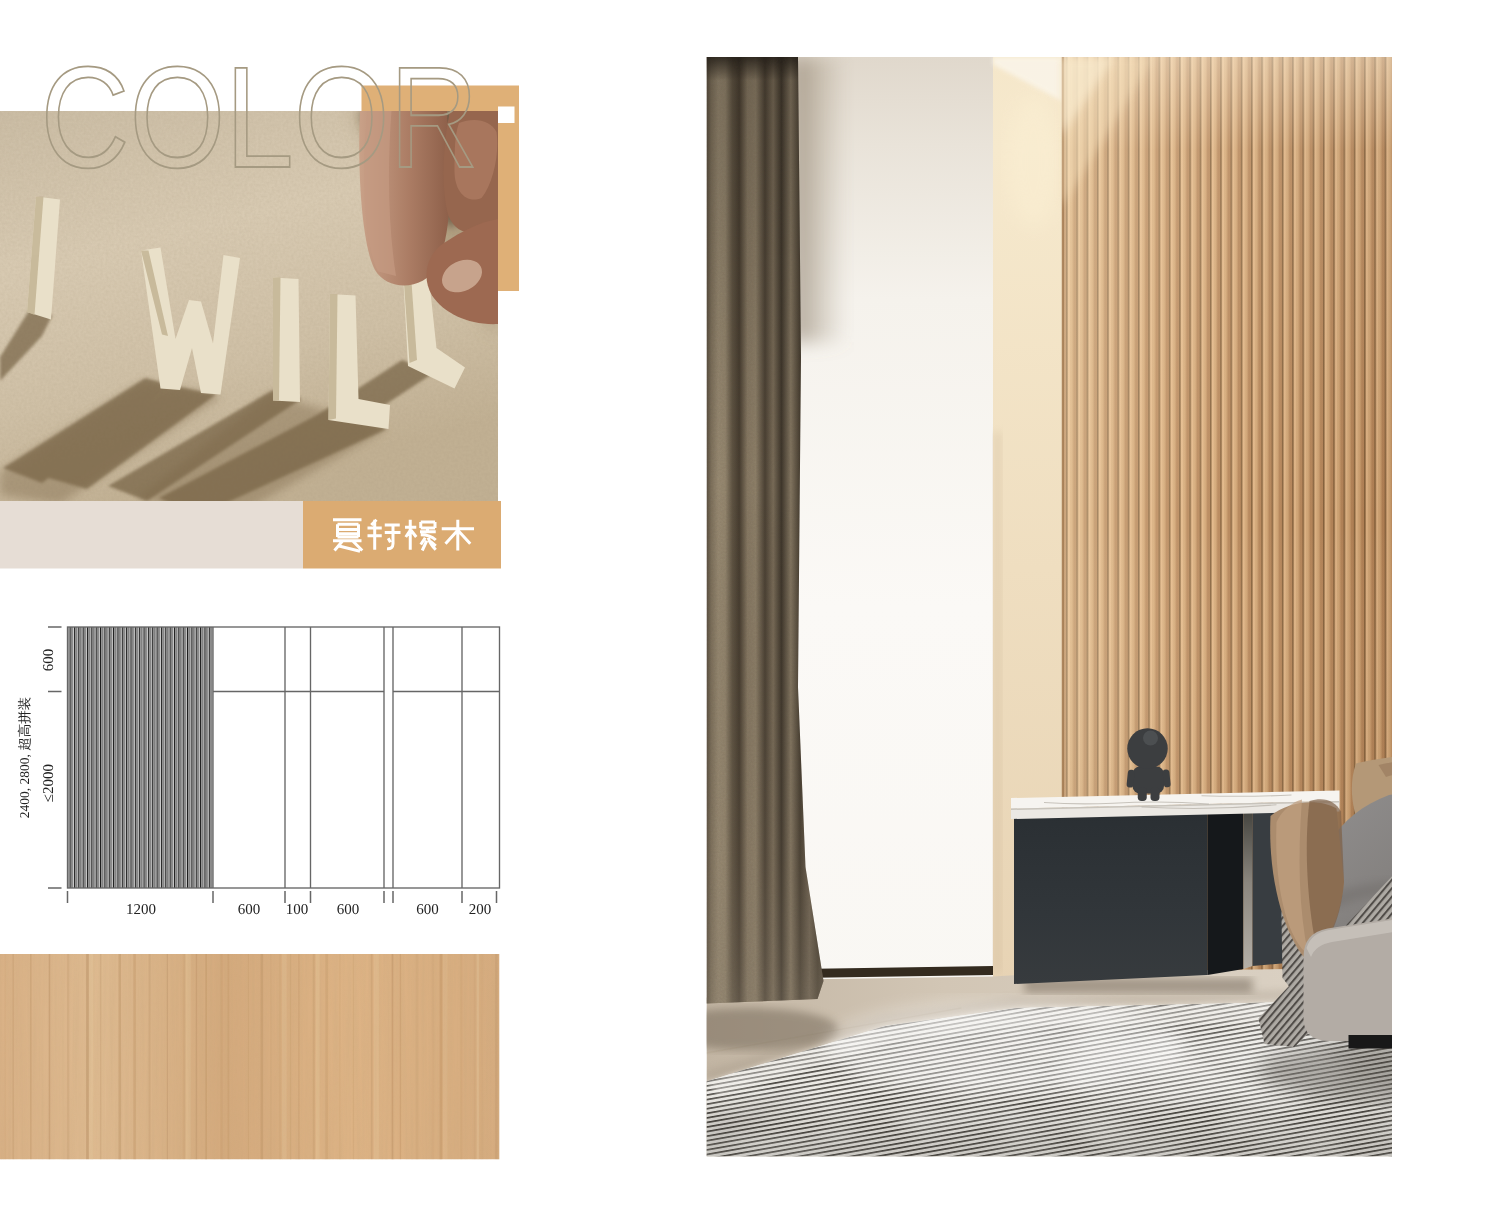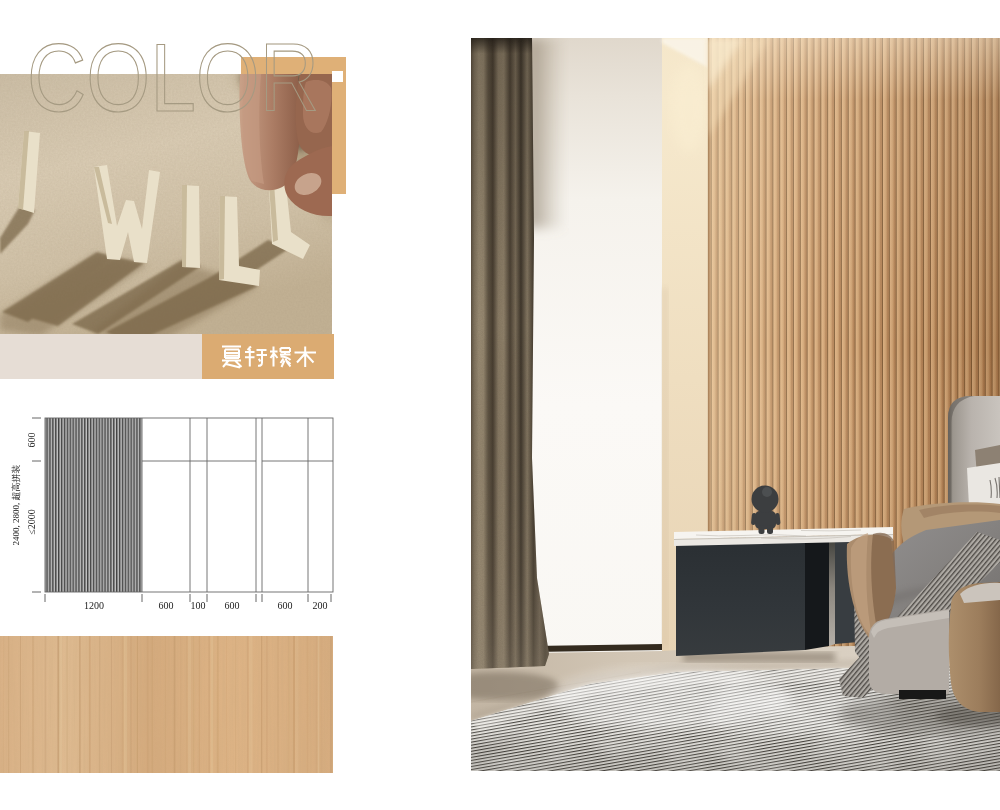--- a/index.html
+++ b/index.html
@@ -1,16 +1,16 @@
 <!DOCTYPE html>
 <html><head>
 <meta charset="utf-8">
 <style>
 html,body{margin:0;padding:0;background:#fff;font-family:"Liberation Sans",sans-serif;}
-#page{position:relative;width:1000px;height:810px;overflow:hidden;background:#fff;border-radius:31px;}
+#page{position:relative;width:928px;height:810px;overflow:hidden;background:#fff;border-radius:31px;}
 .abs{position:absolute;}
 </style>
 </head>
 <body>
 <div id="page">
 
 <div class="abs" style="left:241px;top:57px;width:105px;height:137px;background:#dfb077;z-index:1"></div>
 
 <svg class="abs" style="left:0;top:74px;z-index:2" width="332" height="260" viewBox="0 0 332 260">
   <defs>

